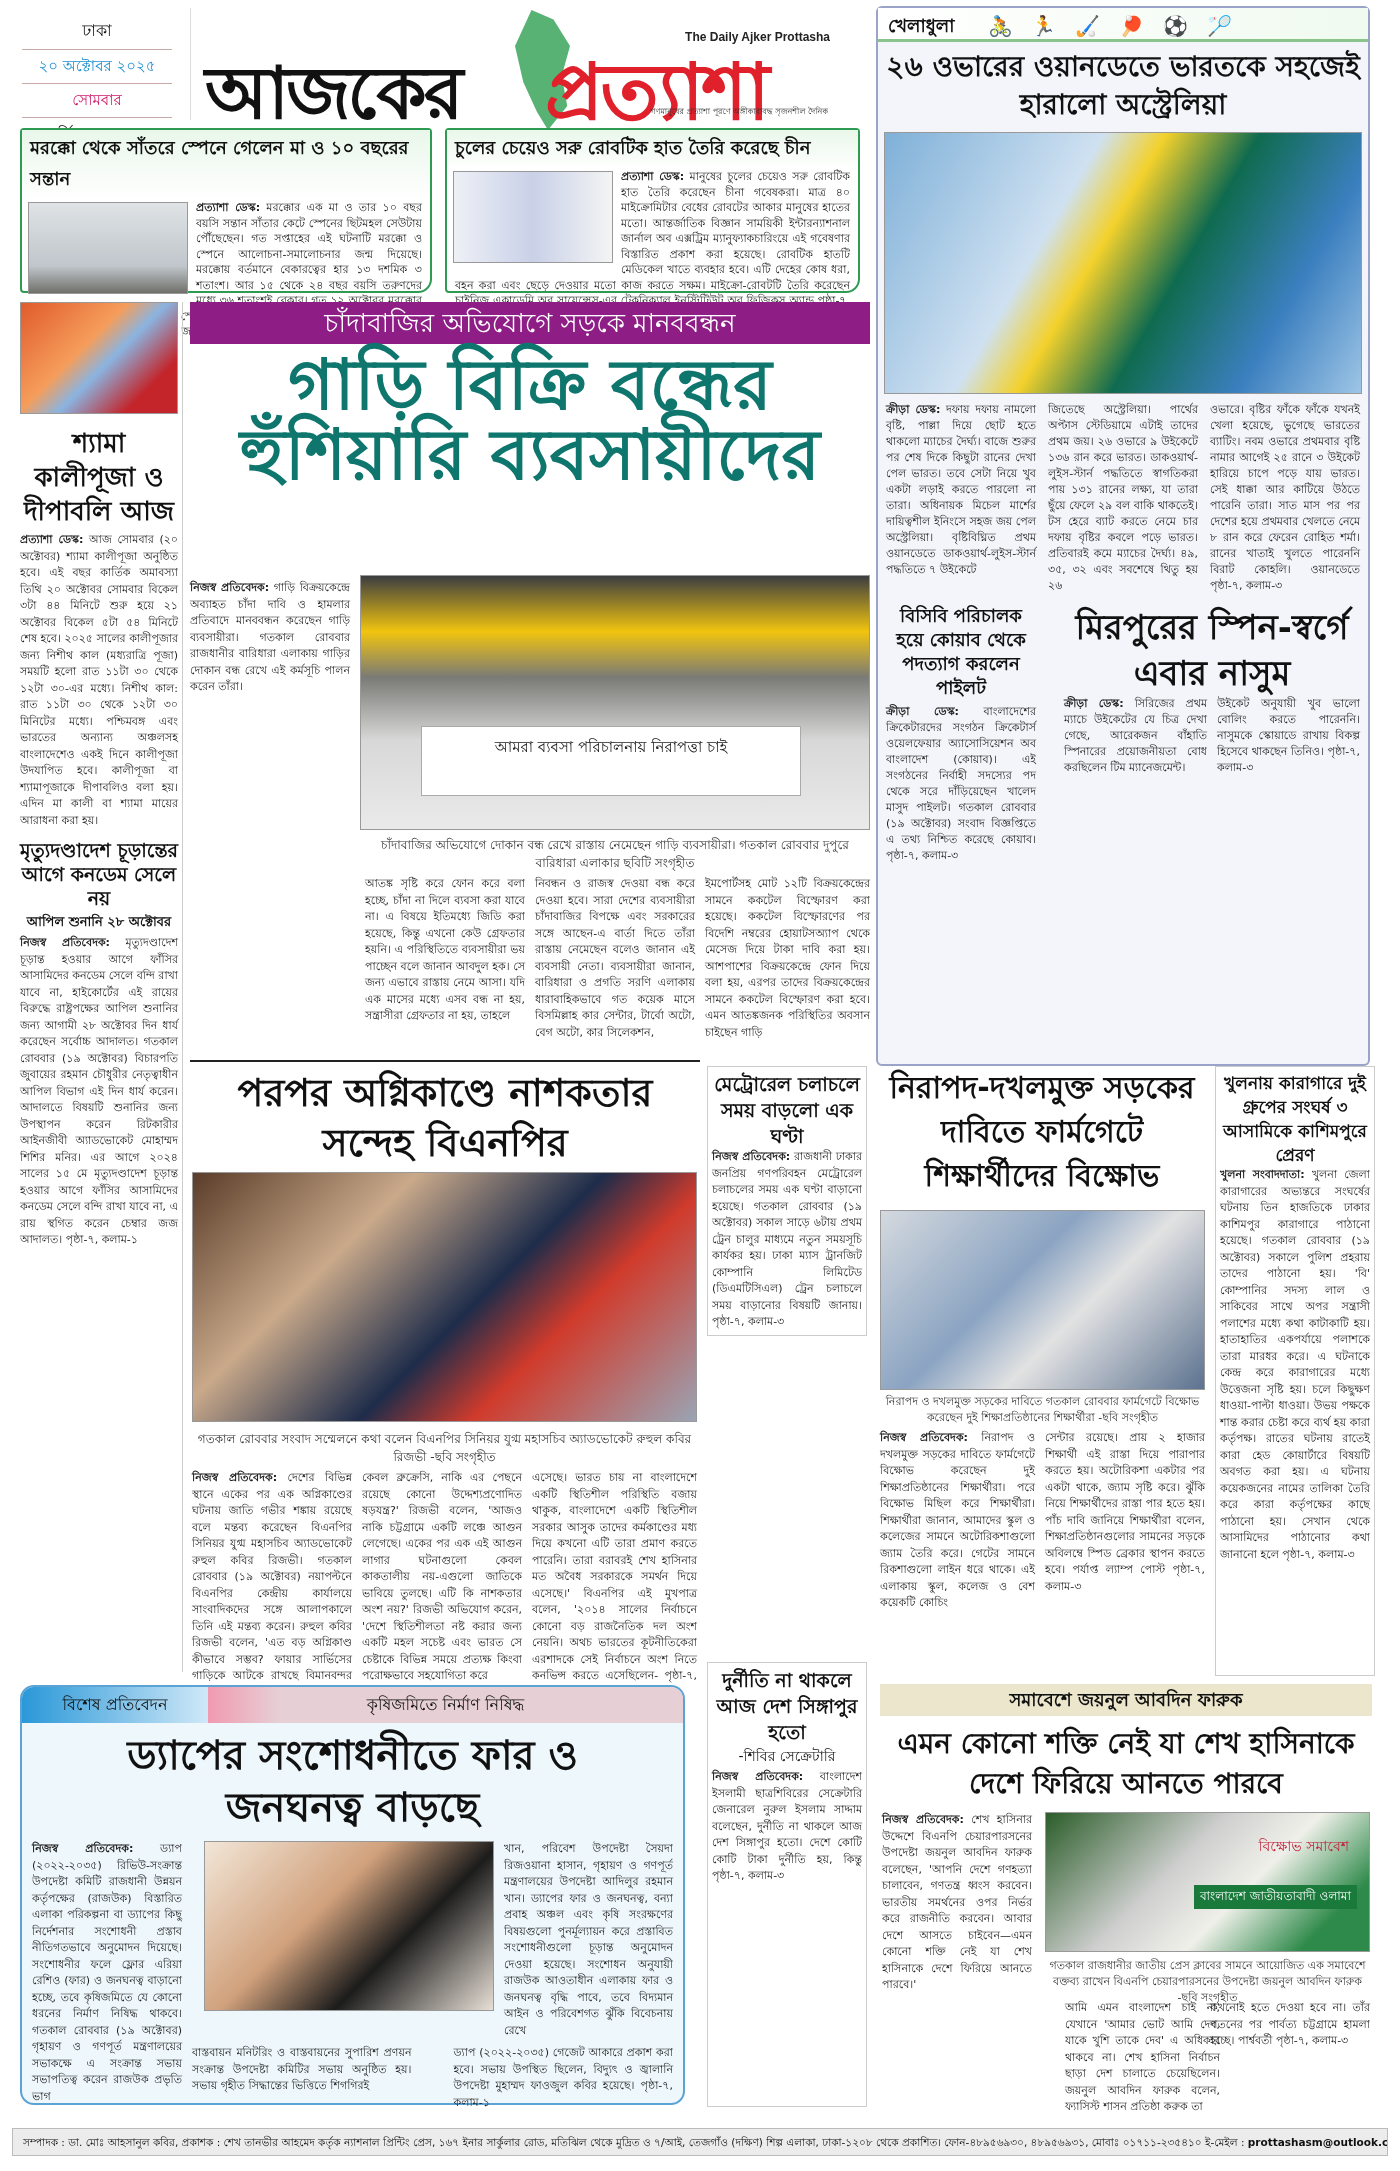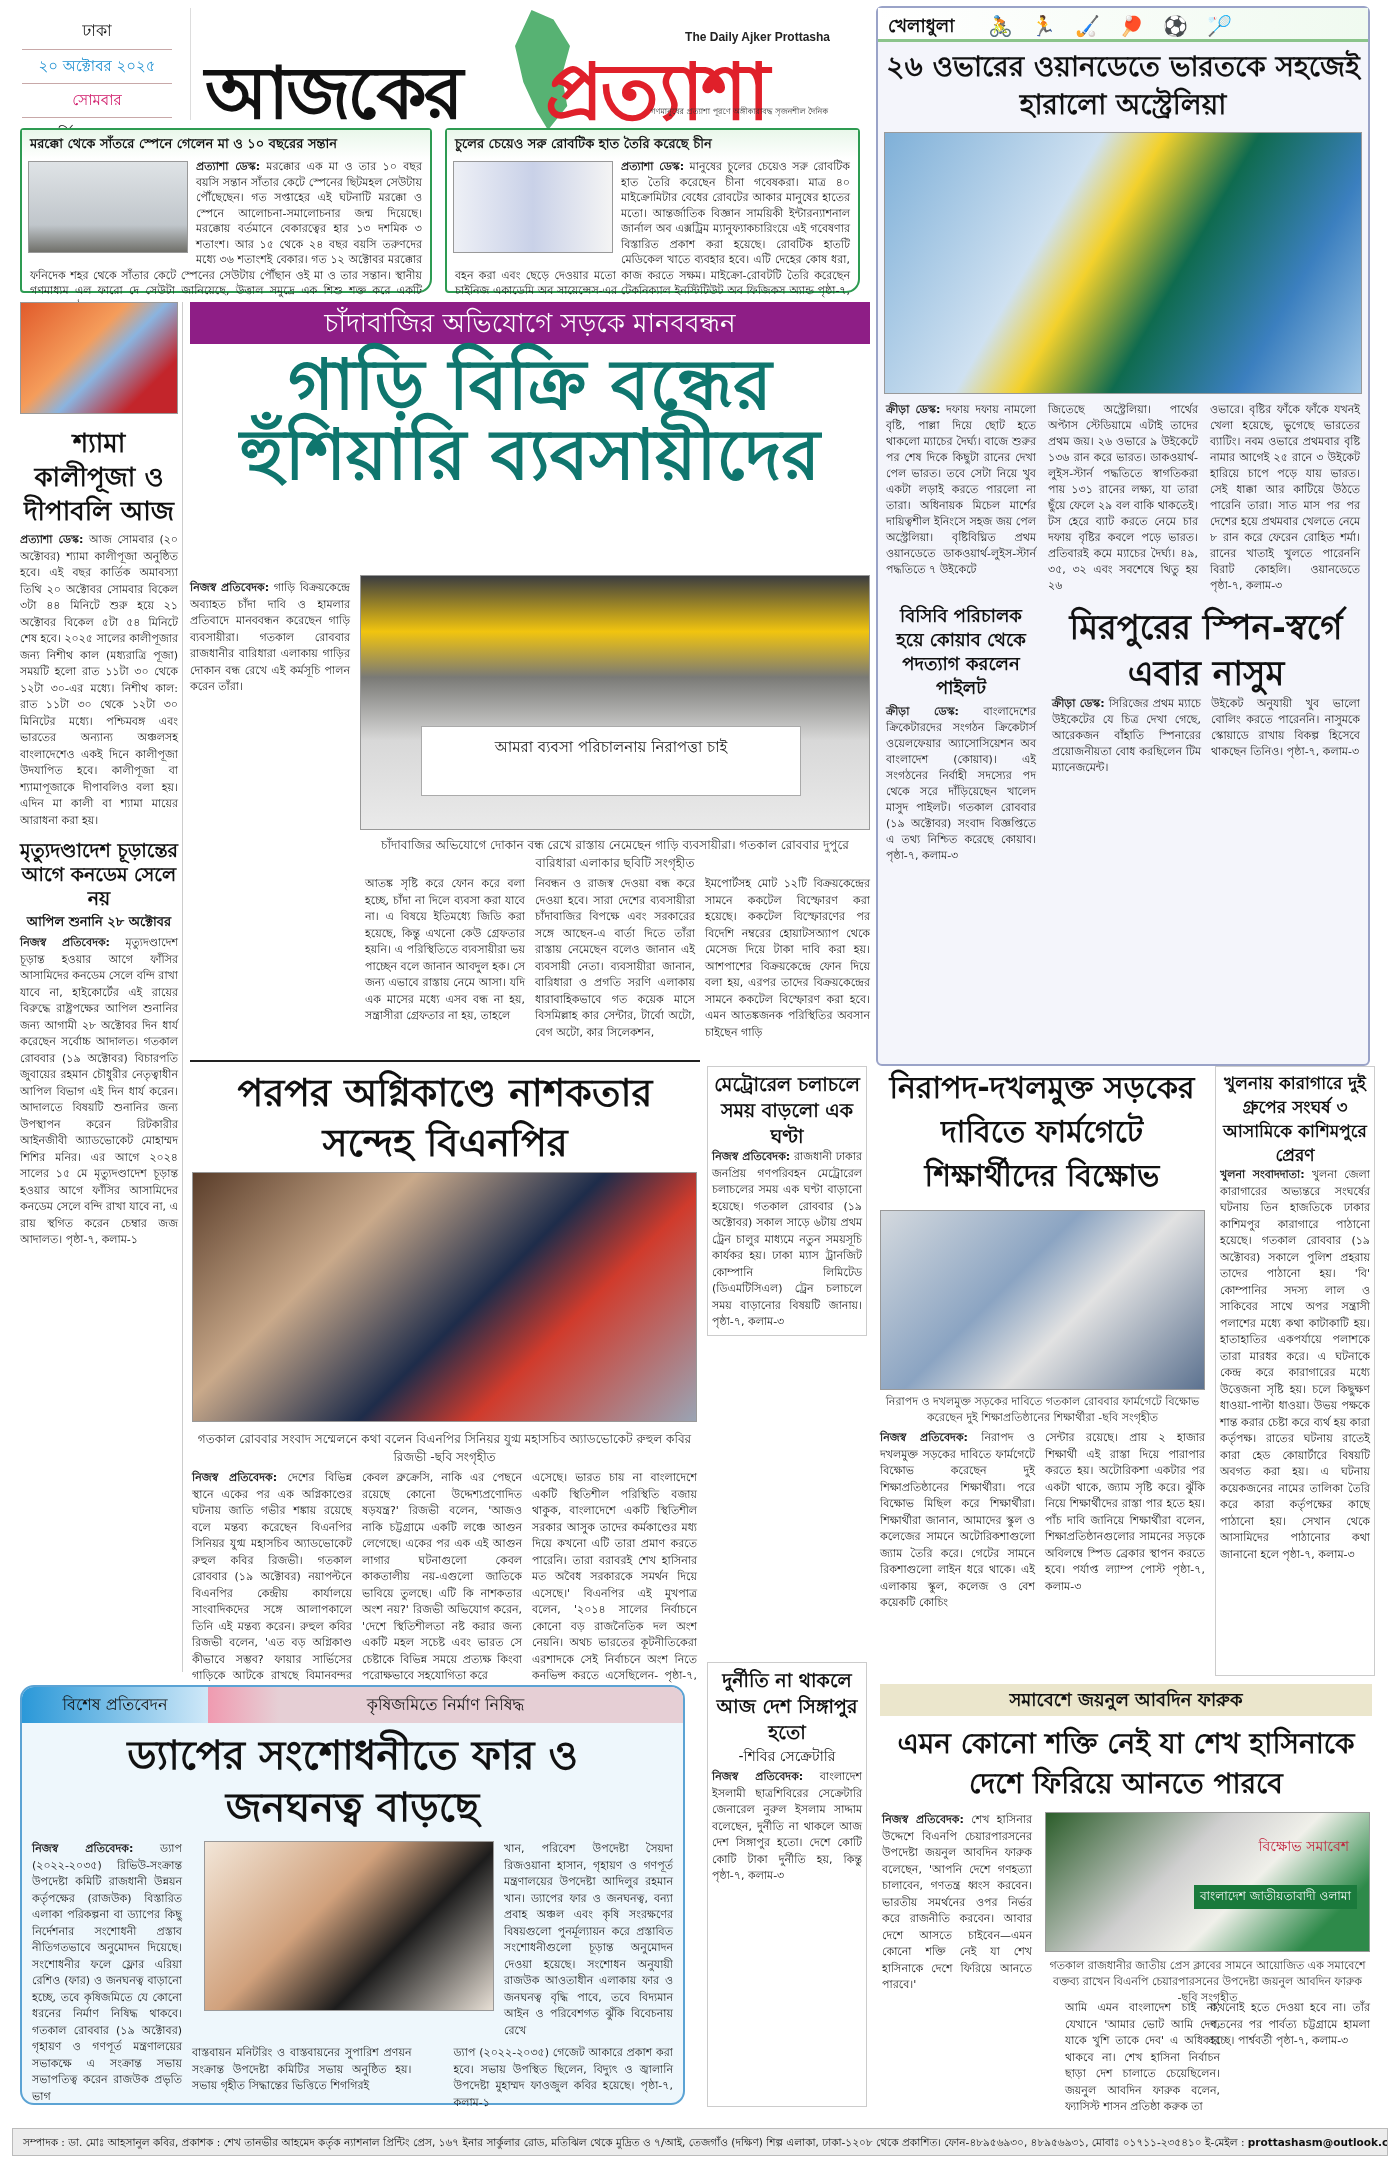--- a/index.html
+++ b/index.html
@@ -20,21 +20,21 @@
   .date-box .bang { border-bottom: none; }
   .logo { left: 205px; top: 20px; width: 635px; height: 100px; }
   .logo .en { position: absolute; right: 10px; top: 10px; font-size: 12px; font-weight: bold; color: #222; font-family: "Liberation Sans", sans-serif; }
   .logo .w1 { position: absolute; left: 0; top: 18px; font-size: 72px; font-weight: bold; color: #111; letter-spacing: -3px; }
   .logo .w2 { position: absolute; left: 340px; top: 12px; font-size: 78px; font-weight: bold; color: #e0202a; letter-spacing: -3px; }
   .logo .map { position: absolute; left: 310px; top: -10px; width: 55px; height: 120px; background: #3aa45a; clip-path: polygon(30% 0,70% 8%,100% 30%,85% 55%,95% 80%,60% 100%,40% 85%,15% 60%,0 30%); opacity: .85; }
   .logo .tag { position: absolute; right: 12px; bottom: 2px; font-size: 8px; color: #333; }
 
   
   .top-box { top: 128px; height: 165px; border: 2px solid #2e9b52; border-radius: 4px 4px 14px 4px; background: #fff; }
-  .top-box .hd { background: linear-gradient(#e9f7ea,#fff); padding: 4px 8px; font-size: 13px; font-weight: bold; color: #111; }
+  .top-box .hd { background: linear-gradient(#e9f7ea,#fff); padding: 4px 8px; font-size: 18px; font-weight: bold; color: #111; }
   .top-box .pic { float: left; width: 160px; height: 92px; margin: 2px 8px 2px 6px; }
   .top-box .body-text { padding: 0 8px; font-size: 11px; line-height: 15.5px; }
 
   
   .sports { left: 876px; top: 6px; width: 494px; height: 1060px; border: 2px solid #9aa3c8; border-radius: 6px; background: #f4f5fb; }
   .sports .bar { height: 34px; background: linear-gradient(90deg,#ffffff,#f0faf0); border-bottom: 3px solid #8bc48b; padding: 4px 10px; font-size: 18px; font-weight: bold; }
   .sports .bar .icons { position: absolute; left: 110px; top: 6px; font-size: 20px; letter-spacing: 6px; color: #e8a070; }
   .sports h1 { text-align: center; font-size: 28px; line-height: 38px; margin-top: 6px; }
   .sports .pic-main { margin: 8px 6px; height: 262px; background: linear-gradient(120deg,#7fb0d8 0%,#cfe1f1 35%,#f3d12c 45%,#0f6b4f 60%,#3b7fbf 80%,#9ec5e6 100%); }
   .sports .cols { display: flex; gap: 12px; padding: 0 8px; }
@@ -85,21 +85,21 @@
     <span>খেলাধুলা</span>
     <span class="icons">🚴 🏃 🏑 🏓 ⚽ 🏸</span>
   </div>
   <h1>২৬ ওভারের ওয়ানডেতে ভারতকে সহজেই হারালো অস্ট্রেলিয়া</h1>
   <div class="pic-main photo"></div>
   <div class="cols body-text" style="font-size:11px;line-height:16px;">
     <div><b>ক্রীড়া ডেস্ক:</b> <span>দফায় দফায় নামলো বৃষ্টি, পাল্লা দিয়ে ছোট হতে থাকলো ম্যাচের দৈর্ঘ্য। বাজে শুরুর পর শেষ দিকে কিছুটা রানের দেখা পেল ভারত। তবে সেটা নিয়ে খুব একটা লড়াই করতে পারলো না তারা। অধিনায়ক মিচেল মার্শের দায়িত্বশীল ইনিংসে সহজ জয় পেল অস্ট্রেলিয়া। বৃষ্টিবিঘ্নিত প্রথম ওয়ানডেতে ডাকওয়ার্থ-লুইস-স্টার্ন পদ্ধতিতে ৭ উইকেটে</span></div>
     <div>জিতেছে অস্ট্রেলিয়া। পার্থের অপ্টাস স্টেডিয়ামে এটাই তাদের প্রথম জয়। ২৬ ওভারে ৯ উইকেটে ১৩৬ রান করে ভারত। ডাকওয়ার্থ-লুইস-স্টার্ন পদ্ধতিতে স্বাগতিকরা পায় ১৩১ রানের লক্ষ্য, যা তারা ছুঁয়ে ফেলে ২৯ বল বাকি থাকতেই। টস হেরে ব্যাট করতে নেমে চার দফায় বৃষ্টির কবলে পড়ে ভারত। প্রতিবারই কমে ম্যাচের দৈর্ঘ্য। ৪৯, ৩৫, ৩২ এবং সবশেষে থিতু হয় ২৬</div>
     <div><span>ওভারে। বৃষ্টির ফাঁকে ফাঁকে যখনই খেলা হয়েছে, ভুগেছে ভারতের ব্যাটিং। নবম ওভারে প্রথমবার বৃষ্টি নামার আগেই ২৫ রানে ৩ উইকেট হারিয়ে চাপে পড়ে যায় ভারত। সেই ধাক্কা আর কাটিয়ে উঠতে পারেনি তারা। সাত মাস পর পর দেশের হয়ে প্রথমবার খেলতে নেমে ৮ রান করে ফেরেন রোহিত শর্মা। রানের খাতাই খুলতে পারেননি বিরাট কোহলি। ওয়ানডেতে</span> <span>পৃষ্ঠা-৭, কলাম-৩</span></div>
   </div>
-  <div style="display:flex;gap:16px;padding:10px 8px 0;">
+  <div style="display:flex;gap:28px;padding:10px 8px 0;">
     <div style="width:150px;">
       <div style="font-size:18px;font-weight:bold;text-align:center;line-height:24px;">বিসিবি পরিচালক হয়ে কোয়াব থেকে পদত্যাগ করলেন পাইলট</div>
       <div class="body-text" style="font-size:11px;line-height:16px;margin-top:4px;"><b>ক্রীড়া ডেস্ক:</b> <span>বাংলাদেশের ক্রিকেটারদের সংগঠন ক্রিকেটার্স ওয়েলফেয়ার অ্যাসোসিয়েশন অব বাংলাদেশ (কোয়াব)। এই সংগঠনের নির্বাহী সদস্যের পদ থেকে সরে দাঁড়িয়েছেন খালেদ মাসুদ পাইলট। গতকাল রোববার (১৯ অক্টোবর) সংবাদ বিজ্ঞপ্তিতে এ তথ্য নিশ্চিত করেছে কোয়াব।</span> <span>পৃষ্ঠা-৭, কলাম-৩</span></div>
     </div>
     <div style="flex:1;">
       <div style="font-size:34px;font-weight:bold;text-align:center;line-height:46px;">মিরপুরের স্পিন-স্বর্গে এবার নাসুম</div>
       <div style="display:flex;gap:10px;" class="body-text">
         <div style="flex:1;font-size:11px;line-height:16px;"><b>ক্রীড়া ডেস্ক:</b> <span>সিরিজের প্রথম ম্যাচে উইকেটের যে চিত্র দেখা গেছে, আরেকজন বাঁহাতি স্পিনারের প্রয়োজনীয়তা বোধ করছিলেন টিম ম্যানেজমেন্ট।</span></div>
         <div style="flex:1;font-size:11px;line-height:16px;"><span>উইকেট অনুযায়ী খুব ভালো বোলিং করতে পারেননি। নাসুমকে স্কোয়াডে রাখায় বিকল্প হিসেবে থাকছেন তিনিও।</span> <span>পৃষ্ঠা-৭, কলাম-৩</span></div>
       </div>

